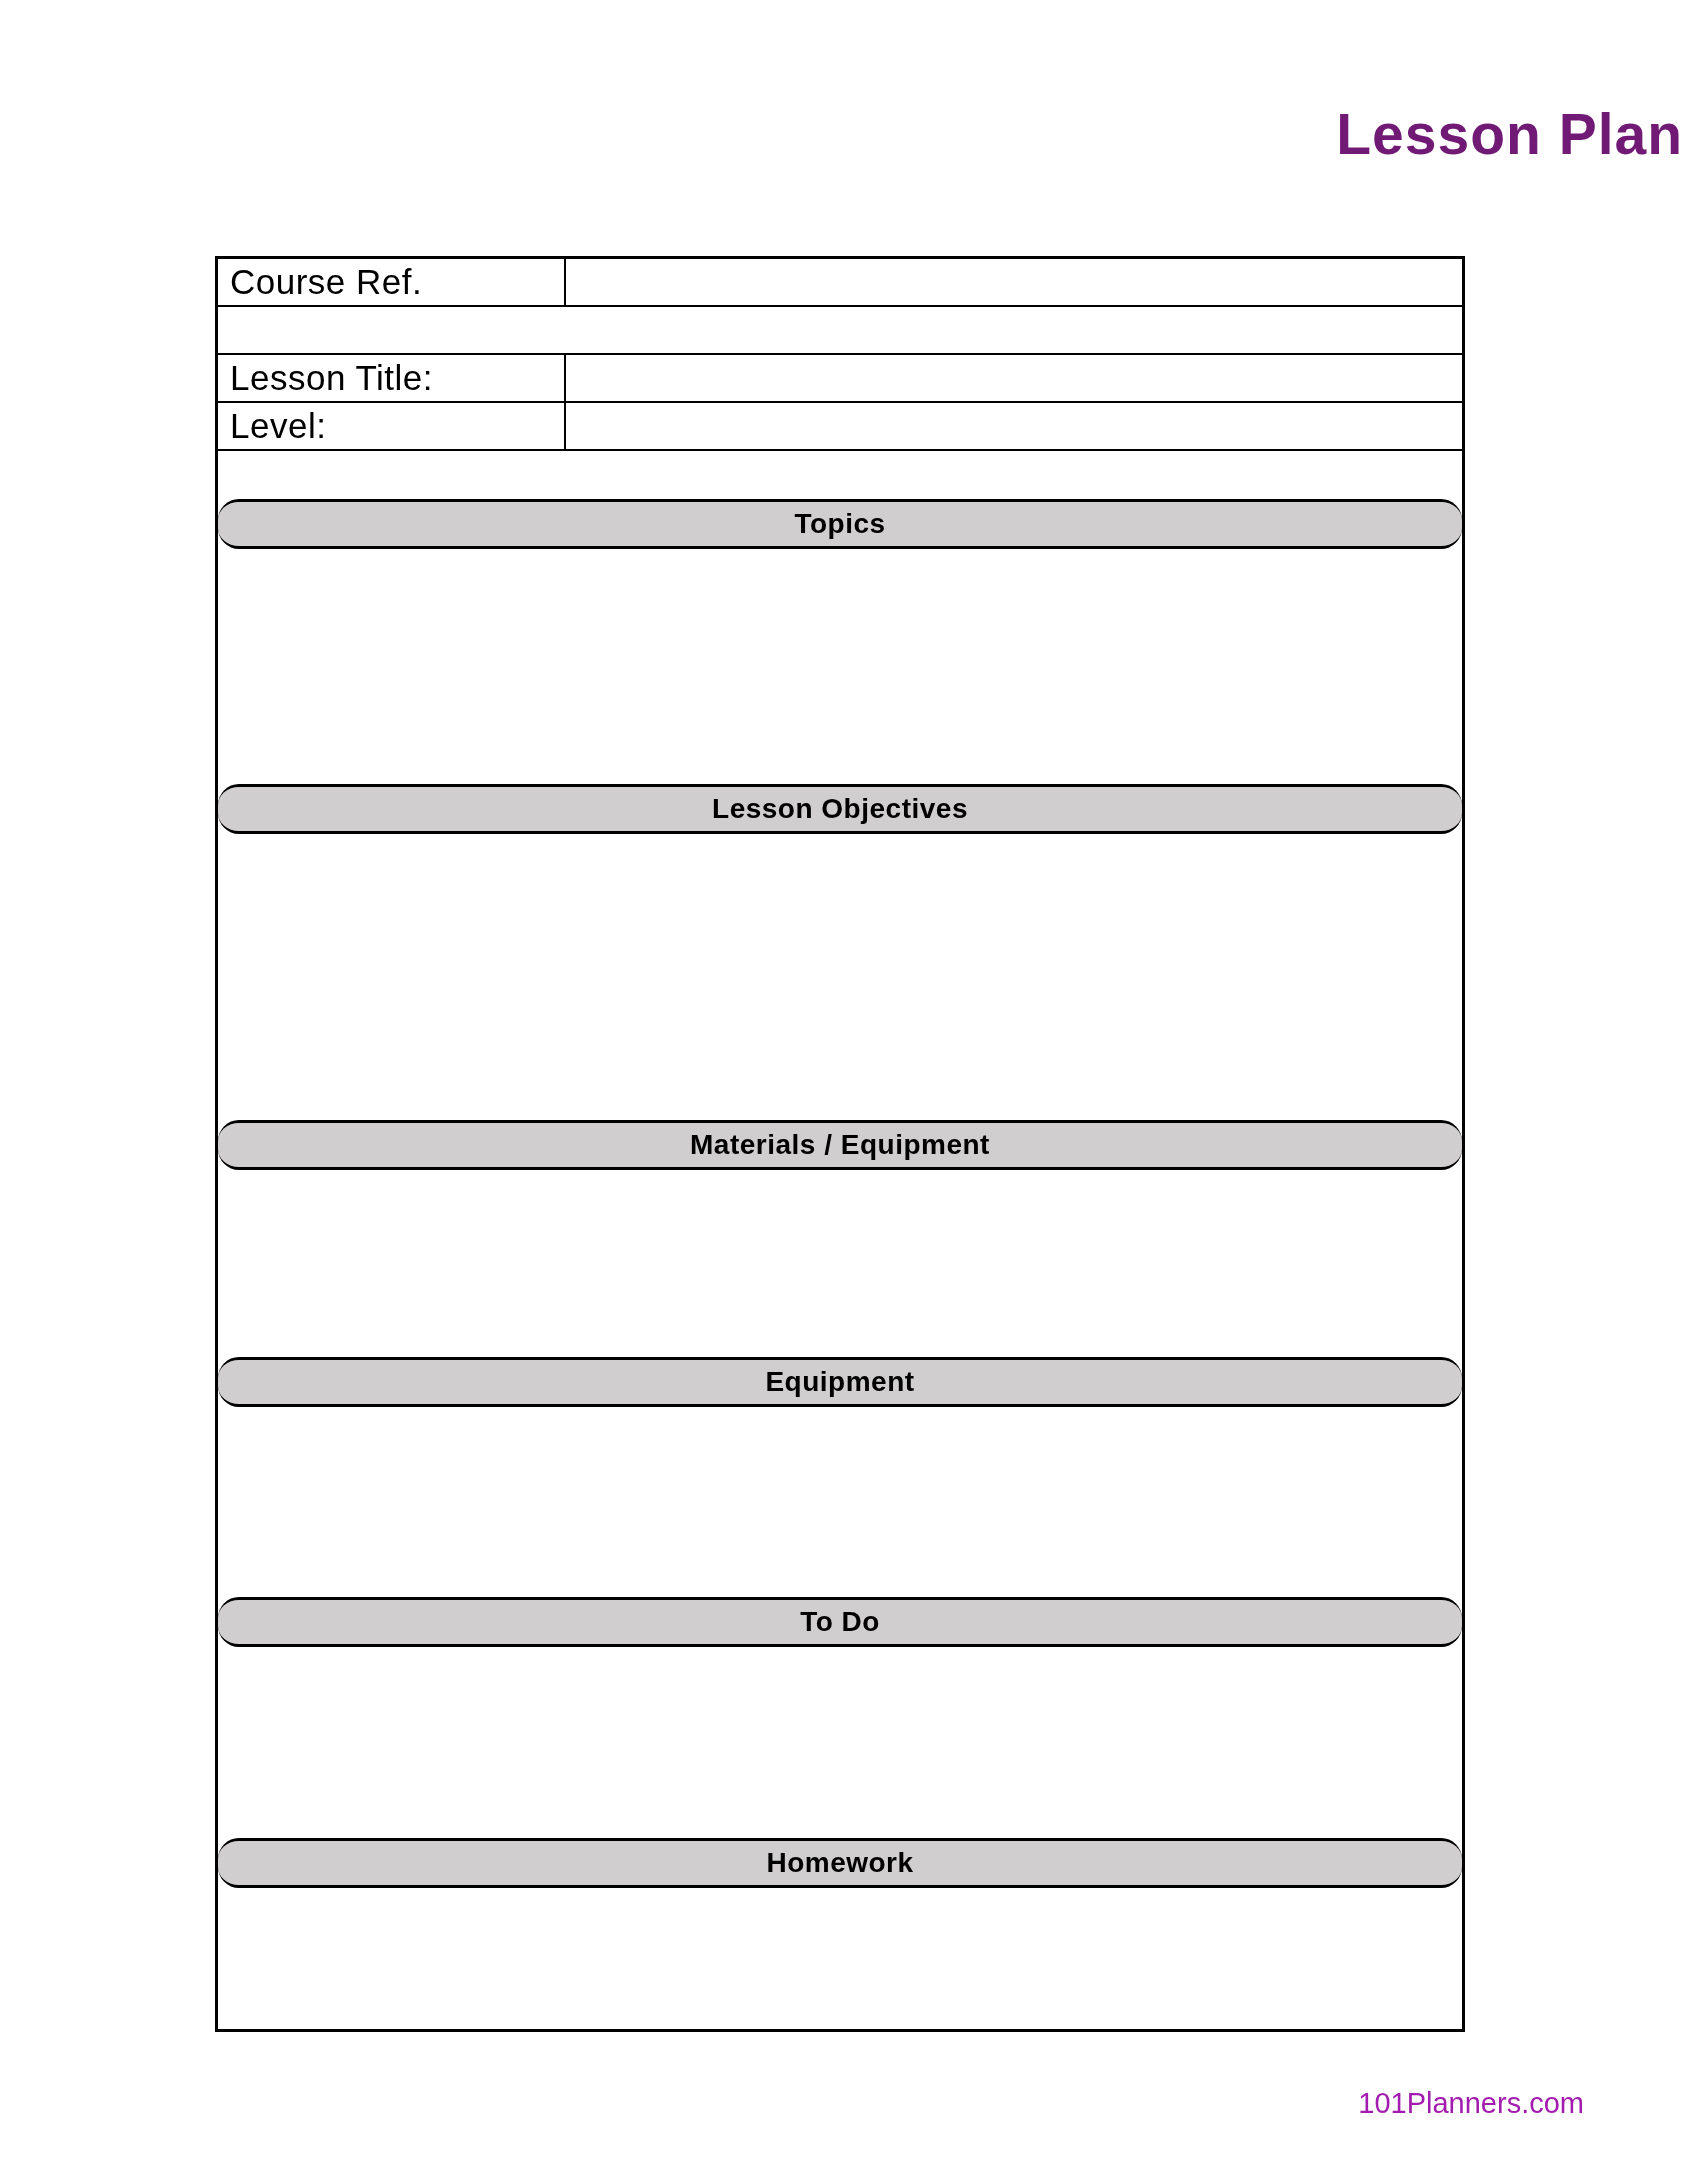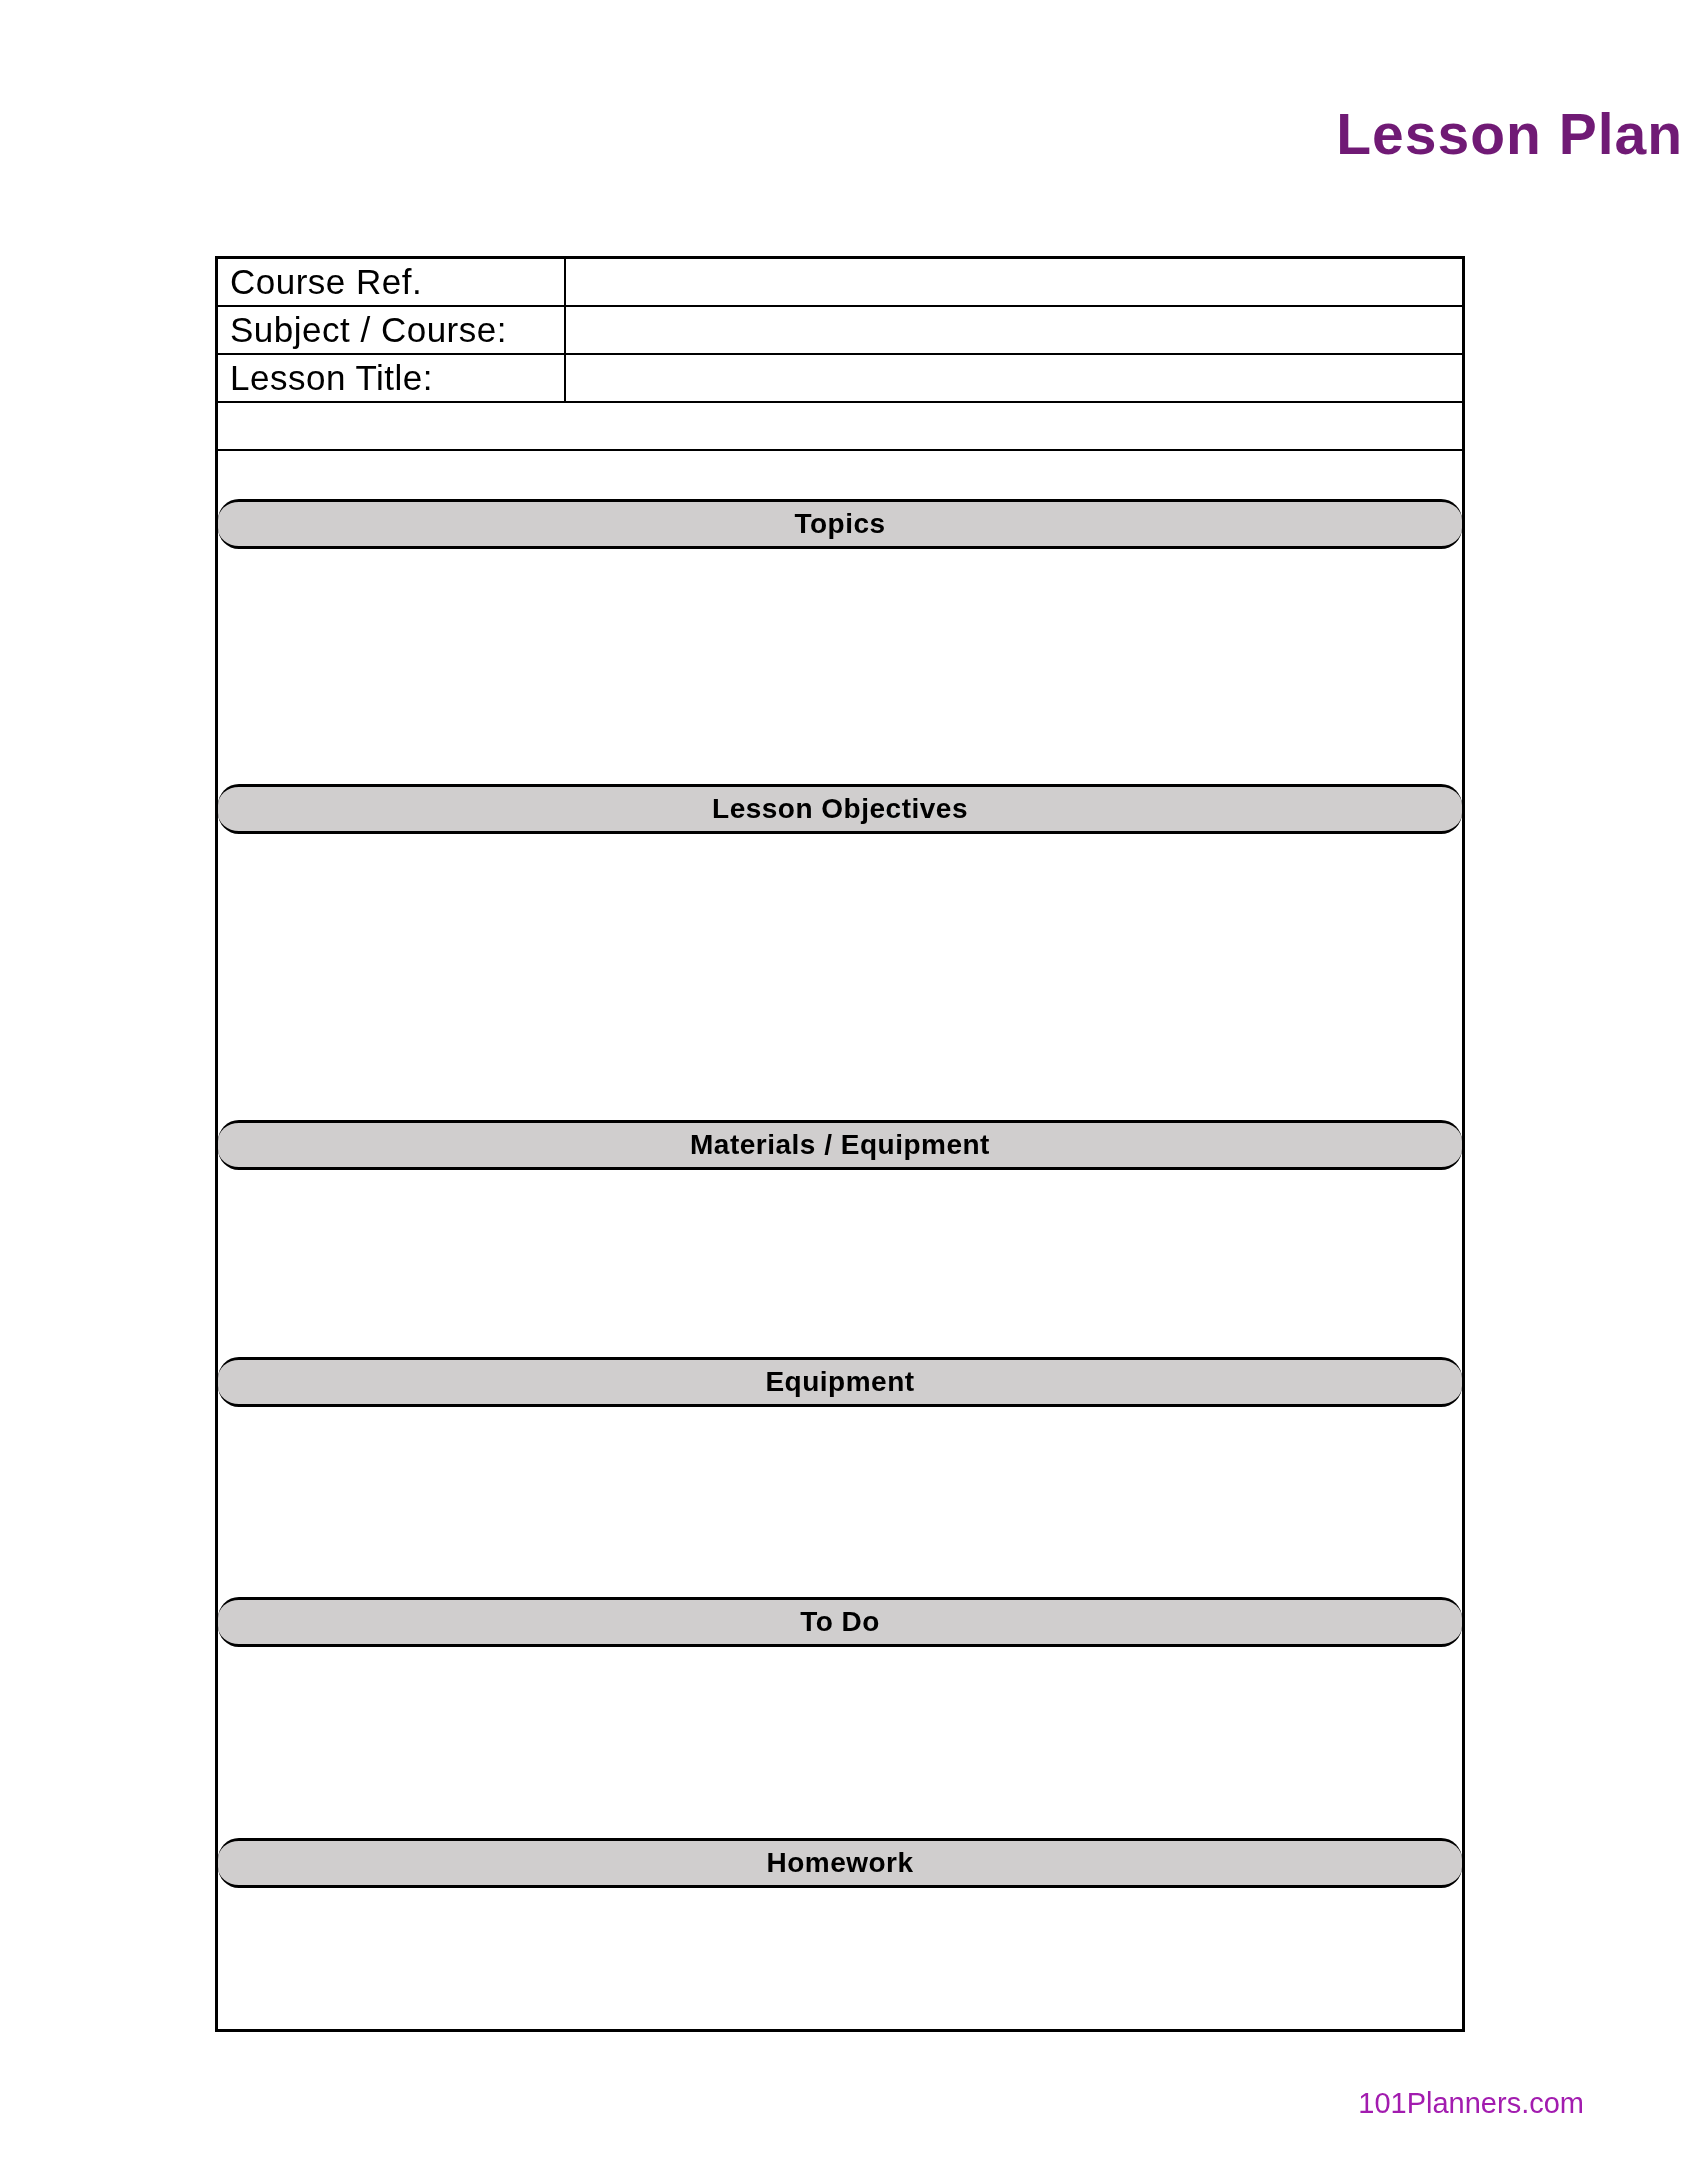--- a/index.html
+++ b/index.html
@@ -106,30 +106,30 @@
   <div class="title">Lesson Plan</div>
 
   <div class="sheet">
 
     <div class="info-row">
       <div class="info-label">Course Ref.</div>
       <div class="info-value"></div>
     </div>
 
     <div class="info-row">
-      <div class="info-label">Subject / Course:</div>
       <div class="info-value"></div>
     </div>
 
     <div class="info-row">
       <div class="info-label">Lesson Title:</div>
       <div class="info-value"></div>
     </div>
 
     <div class="info-row">
+      <div class="info-label">Level:</div>
       <div class="info-value"></div>
     </div>
 
     <div class="spacer-row"></div>
 
     <div class="section-bar">Topics</div>
     <div class="section-content content-topics"></div>
 
     <div class="section-bar">Lesson Objectives</div>
     <div class="section-content content-objectives"></div>

